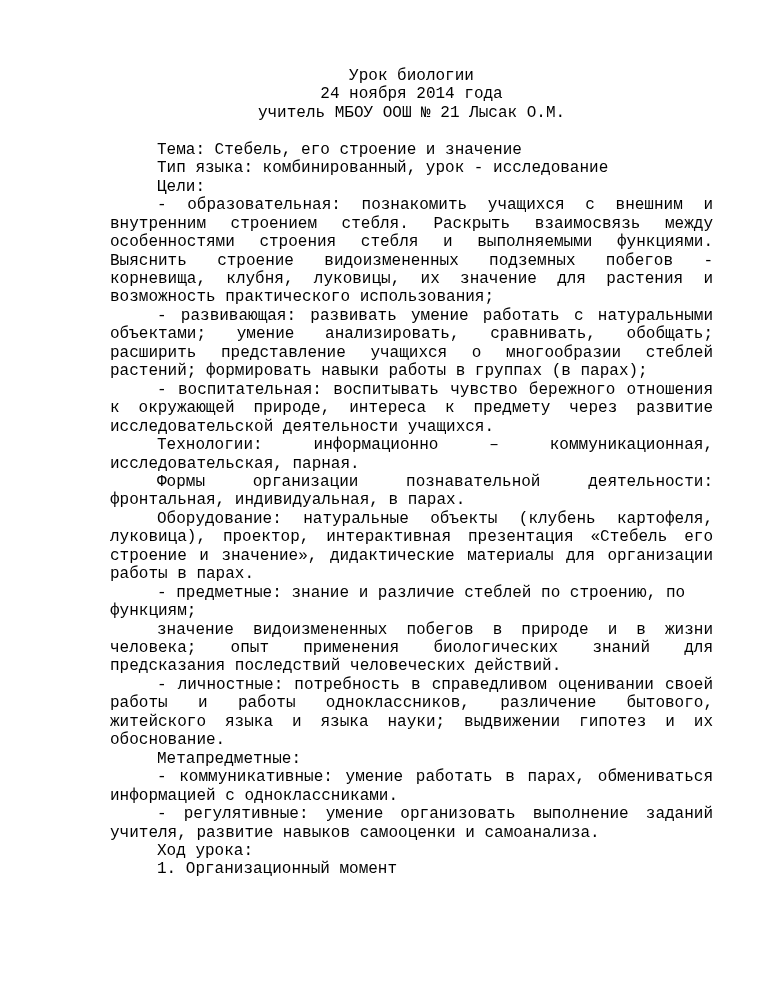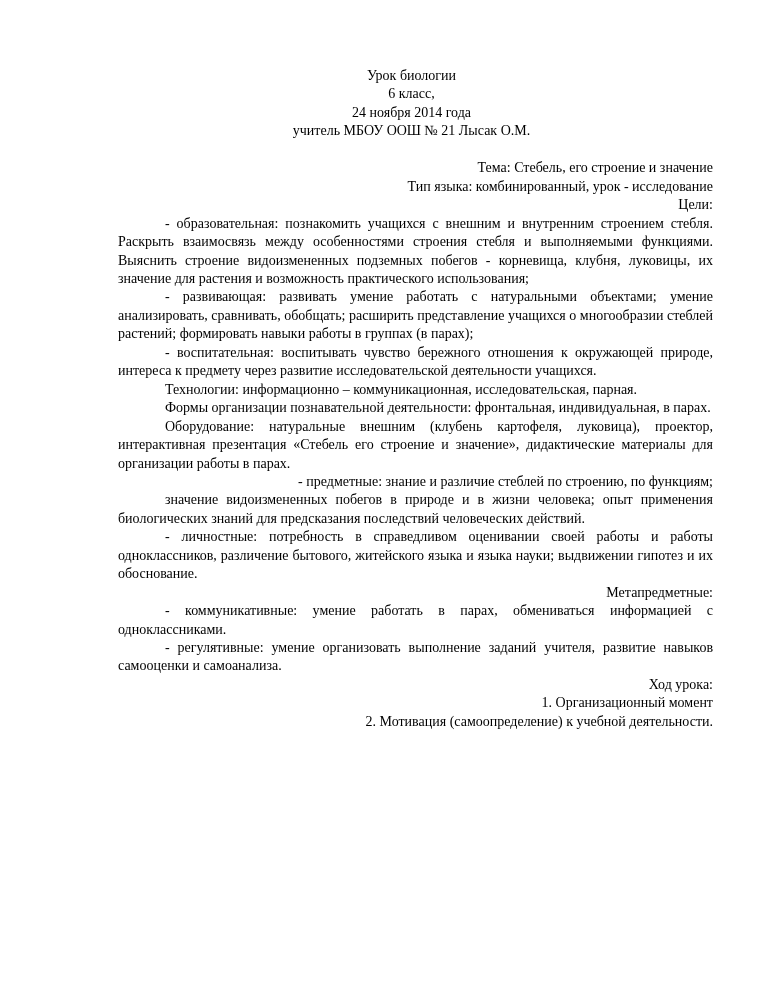--- a/index.html
+++ b/index.html
@@ -2,53 +2,51 @@
 <html><head>
 <meta charset="utf-8">
 <style>
   html, body { margin: 0; padding: 0; background: #ffffff; }
   body { width: 768px; height: 994px; overflow: hidden; position: relative; }
   .page {
     position: absolute;
     left: 110px;
     top: 67px;
     width: 603px;
-    font-family: Liberation Serif, serif;
-    font-size: 14px;
+    font-family: Liberation Mono, monospace;
+    font-size: 16px;
     line-height: 18.45px;
     color: #000000;
   }
   .center { text-align: center; }
   .header-block { margin-bottom: 18.45px; }
   p { margin: 0; }
-  .just { text-align: justify; text-indent: 47px; margin-left: 8px; }
-  .ind { text-indent: 47px; text-align: right; }
+  .just { text-align: justify; text-indent: 47px; }
+  .ind { text-indent: 47px; }
 </style>
 </head>
 <body>
 
 <div class="page">
   <div class="header-block center">
     <p>Урок биологии</p>
-    <p>6 класс,</p>
     <p>24 ноября 2014 года</p>
     <p>учитель МБОУ ООШ № 21 Лысак О.М.</p>
   </div>
 
   <p class="ind">Тема: Стебель, его строение и значение</p>
   <p class="ind">Тип языка: комбинированный, урок - исследование</p>
   <p class="ind">Цели:</p>
   <p class="just">- образовательная: познакомить учащихся с внешним и внутренним строением стебля. Раскрыть взаимосвязь между особенностями строения стебля и выполняемыми функциями. Выяснить строение видоизмененных подземных побегов - корневища, клубня, луковицы, их значение для растения и возможность практического использования;</p>
   <p class="just">- развивающая: развивать умение работать с натуральными объектами; умение анализировать, сравнивать, обобщать; расширить представление учащихся о многообразии стеблей растений;  формировать навыки работы в группах (в парах);</p>
   <p class="just">- воспитательная: воспитывать чувство бережного отношения к окружающей природе, интереса к предмету через развитие исследовательской деятельности учащихся.</p>
   <p class="just">Технологии: информационно – коммуникационная, исследовательская, парная.</p>
   <p class="just">Формы организации познавательной деятельности: фронтальная, индивидуальная, в парах.</p>
-  <p class="just">Оборудование: натуральные внешним (клубень картофеля, луковица), проектор, интерактивная презентация «Стебель его строение и значение», дидактические материалы для организации работы в парах.</p>
+  <p class="just">Оборудование: натуральные объекты (клубень картофеля, луковица), проектор, интерактивная презентация «Стебель его строение и значение», дидактические материалы для организации работы в парах.</p>
   <p class="ind">- предметные: знание и различие стеблей по строению, по функциям;</p>
   <p class="just">значение видоизмененных побегов в природе и в жизни человека; опыт применения биологических знаний для предсказания последствий человеческих действий.</p>
   <p class="just">- личностные: потребность в справедливом оценивании своей работы и работы одноклассников, различение бытового, житейского языка и языка науки; выдвижении гипотез и их обоснование.</p>
   <p class="ind">Метапредметные:</p>
   <p class="just">- коммуникативные: умение работать в парах, обмениваться информацией с одноклассниками.</p>
   <p class="just">- регулятивные: умение организовать выполнение заданий учителя, развитие навыков самооценки и самоанализа.</p>
   <p class="ind">Ход урока:</p>
   <p class="ind">1. Организационный момент</p>
-  <p class="ind">2. Мотивация (самоопределение) к учебной деятельности.</p>
 </div>
 
 </body></html>

